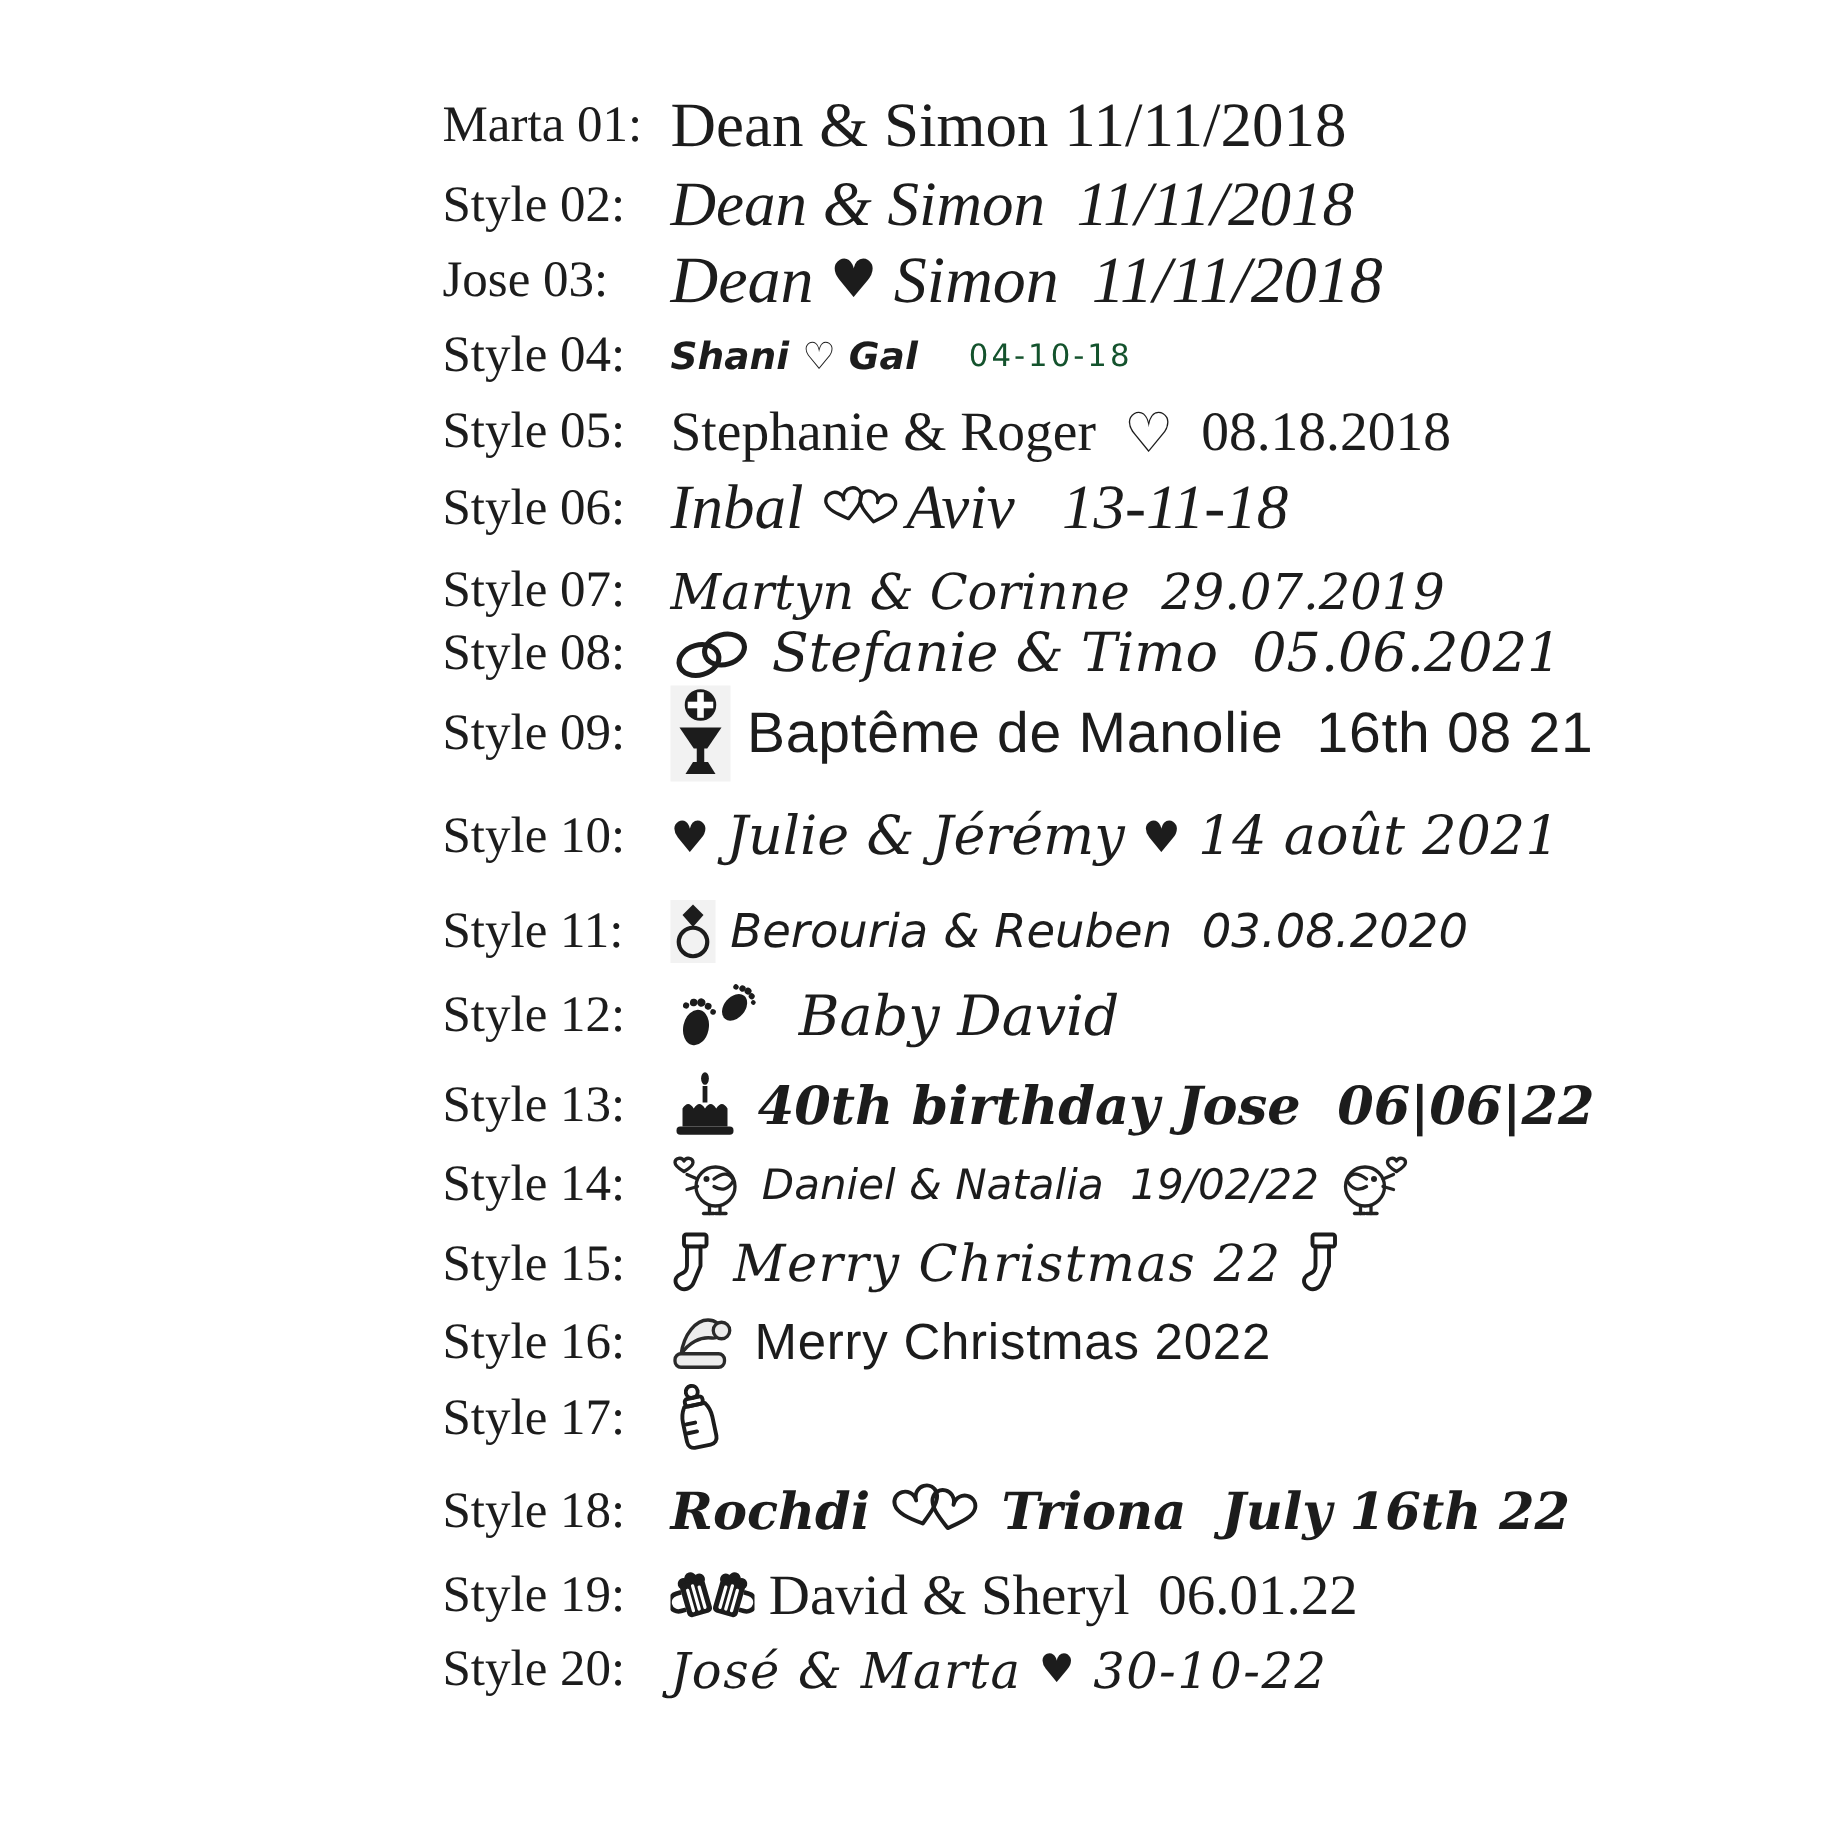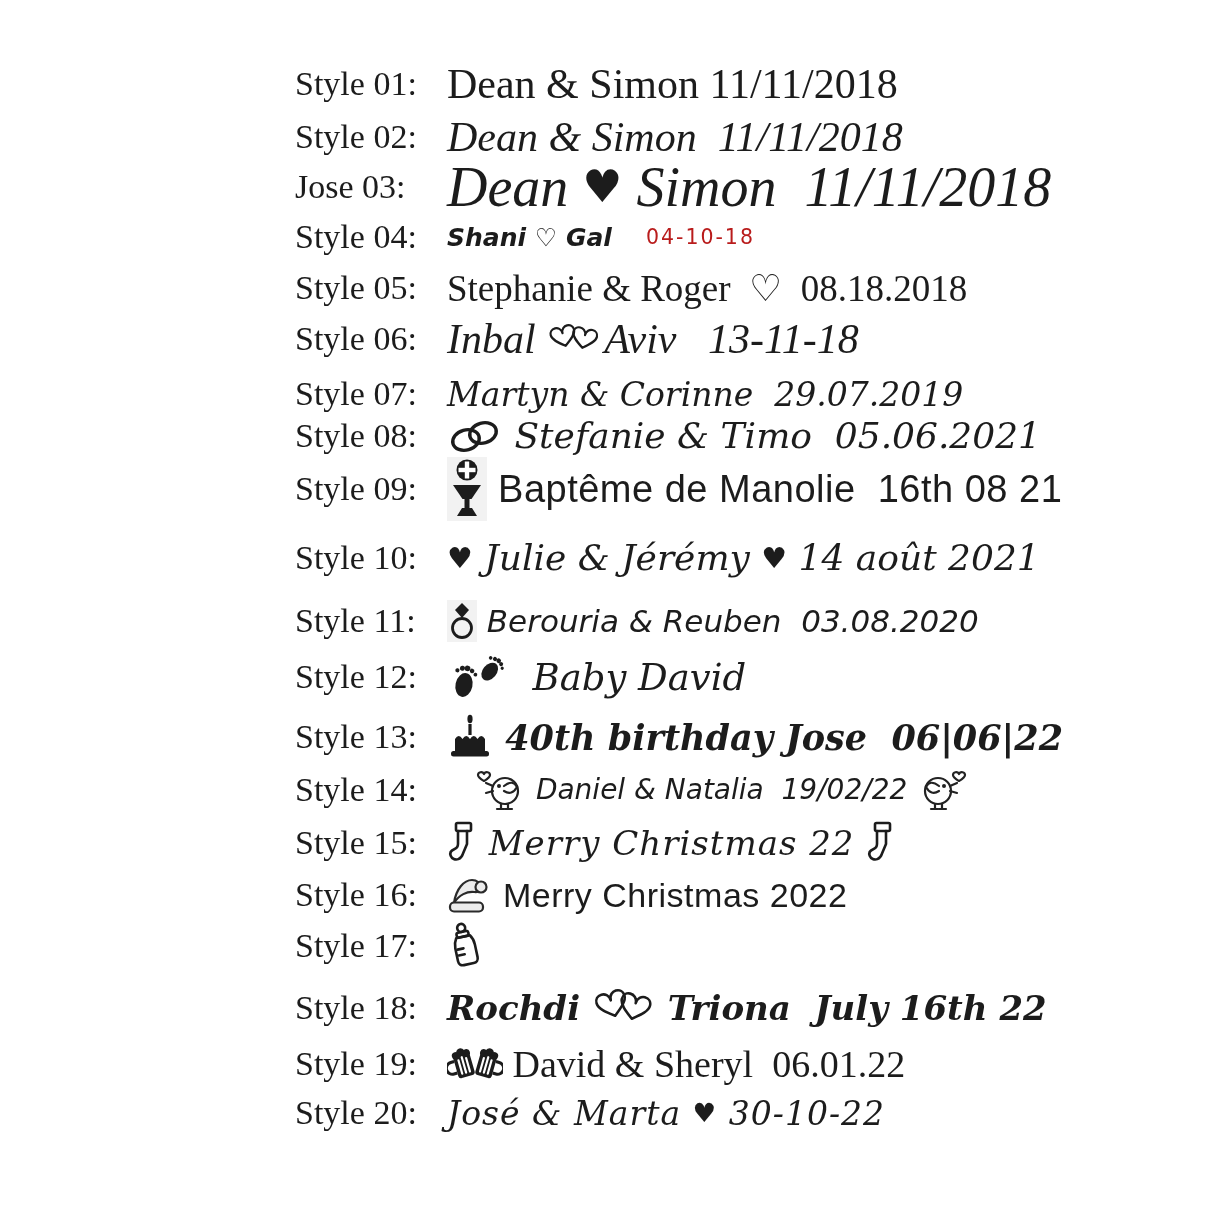--- a/index.html
+++ b/index.html
@@ -26,21 +26,21 @@
     font-size:34px;
     color:#1c1c1c;
     flex:0 0 auto;
   }
   .content{display:inline-flex;align-items:center;line-height:1;}
   .content span{white-space:pre;}
   .icon{display:inline-flex;align-items:center;flex:0 0 auto;}
   .icon svg{display:block;}
   .icon.bg{background:#f2f2f2;padding:1px 2px;}
   .muted{
-    color:#b91c1c;
+    color:#14532d;
     font-family:"DejaVu Sans",sans-serif;
     font-style:normal;
     font-weight:normal;
     font-size:0.82em;
     letter-spacing:2px;
   }
   .uheart{font-family:"DejaVu Sans",sans-serif;font-style:normal;line-height:1;}
   .uheart.small{font-size:0.8em;}
   
   .f-serif{font-family:"Liberation Serif",serif;}
@@ -53,34 +53,34 @@
   .f-comic{font-family:"DejaVu Sans",sans-serif;font-style:italic;}
   .f-hand{font-family:"DejaVu Sans",sans-serif;font-style:italic;font-weight:bold;}
   .f-fancy{font-family:"DejaVu Serif",serif;font-style:italic;letter-spacing:1px;}
 </style>
 </head>
 <body>
 
 <div class="page">
   <div id="rows">
       <div class="row" style="top: 84px;">
-        <span class="label">Style 01:</span>
+        <span class="label">Marta 01:</span>
         <span class="content f-serif" style="font-size: 42px;">
           <span>Dean &amp; Simon 11/11/2018</span>
         </span>
       </div>
       <div class="row" style="top: 137px;">
         <span class="label">Style 02:</span>
         <span class="content f-serif-it" style="font-size: 42px;">
           <span>Dean &amp; Simon  11/11/2018</span>
         </span>
       </div>
       <div class="row" style="top: 187px;">
         <span class="label">Jose 03:</span>
-        <span class="content f-serif-it" style="font-size: 56px;">
+        <span class="content f-serif-it" style="font-size: 44px;">
           <span>Dean </span>
           <span class="icon"><span class="uheart small">♥</span></span>
           <span> Simon  11/11/2018</span>
         </span>
       </div>
       <div class="row" style="top: 237px;">
         <span class="label">Style 04:</span>
         <span class="content f-hand" style="font-size: 25px;">
           <span>Shani </span>
           <span class="icon"><span class="uheart">♡</span></span>
@@ -191,21 +191,21 @@
         <span class="content f-script-bold" style="font-size: 35px;">
           <span class="icon"><svg width="46" height="52" viewBox="0 0 46 52">
               <ellipse cx="23" cy="8" rx="2.6" ry="4.2" fill="#1c1c1c"></ellipse>
               <rect x="21.4" y="13" width="3.2" height="11" fill="#1c1c1c"></rect>
               <path d="M8 28 q3.8 -6 7.5 0 q3.8 -6 7.5 0 q3.8 -6 7.5 0 q3.8 -6 7.5 0 l0 12 L8 40 Z" fill="#1c1c1c"></path>
               <rect x="4" y="40" width="38" height="5.5" rx="2.5" fill="#1c1c1c"></rect>
             </svg></span>
           <span> 40th birthday Jose  06|06|22</span>
         </span>
       </div>
-      <div class="row" style="top: 790px; gap: 28px;">
+      <div class="row" style="top: 790px;">
         <span class="label">Style 14:</span>
         <span class="content f-comic" style="font-size: 28px;">
           <span class="icon"><svg width="52" height="48" viewBox="0 0 52 48">
               <g fill="none" stroke="#222" stroke-width="2.2" stroke-linecap="round" stroke-linejoin="round">
                 <circle cx="30" cy="25" r="13"></circle>
                 <path d="M18 20 l-7 -3"></path>
                 <path d="M18 25 l-7 2"></path>
                 <path d="M29 20 q9 -7 13 1 q-5 9 -13 4"></path>
                 <path d="M26 38 v5"></path>
                 <path d="M33 38 v5"></path>

